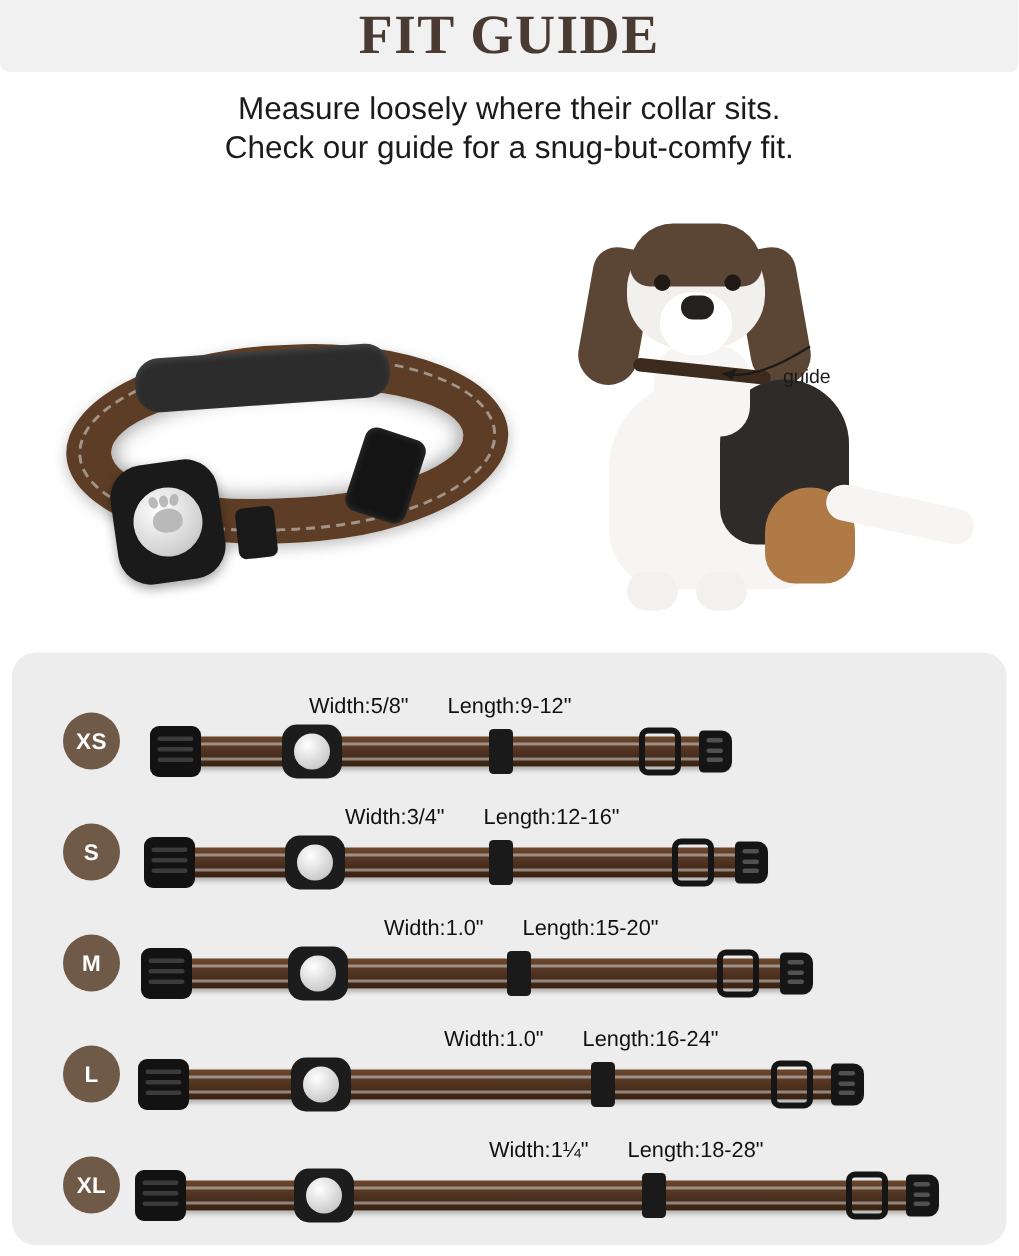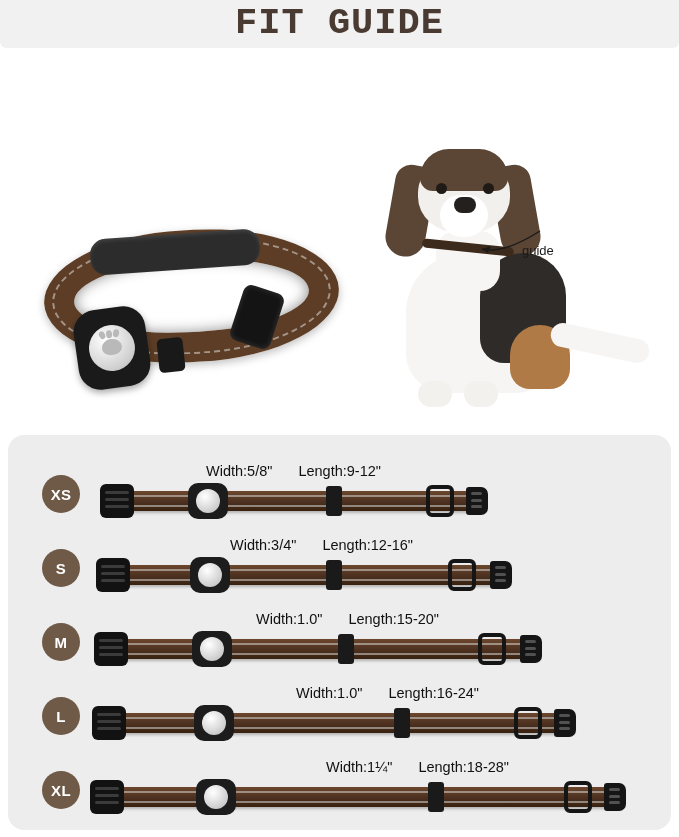--- a/index.html
+++ b/index.html
@@ -28,21 +28,21 @@
   .header-title {
     position: absolute;
     left: 0;
     top: 2px;
     width: 679px;
     text-align: center;
     font-size: 37px;
     font-weight: bold;
     letter-spacing: 1px;
     color: #4a3b32;
-    font-family: Liberation Mono, monospace;
+    font-family: Liberation Serif, serif;
   }
   .subtitle {
     position: absolute;
     left: 0;
     top: 60px;
     width: 679px;
     text-align: center;
     color: #1b1b1b;
     font-size: 21px;
     line-height: 26px;
@@ -440,20 +440,22 @@
     box-shadow: 0 7px 0 #515151, 0 13px 0 #515151;
   }
 </style>
 </head>
 <body>
 
 <div class="header-band"></div>
 <div class="header-title">FIT GUIDE</div>
 
 <div class="subtitle">
+  <div>Measure loosely where their collar sits.</div>
+  <div>Check our guide for a snug-but-comfy fit.</div>
 </div>
 
 <div class="hero">
 
   <div class="collar-photo">
     <div class="collar-ring"></div>
     <div class="collar-pad"></div>
     <div class="collar-buckle"></div>
     <div class="collar-slider"></div>
     <div class="airtag-holder">

